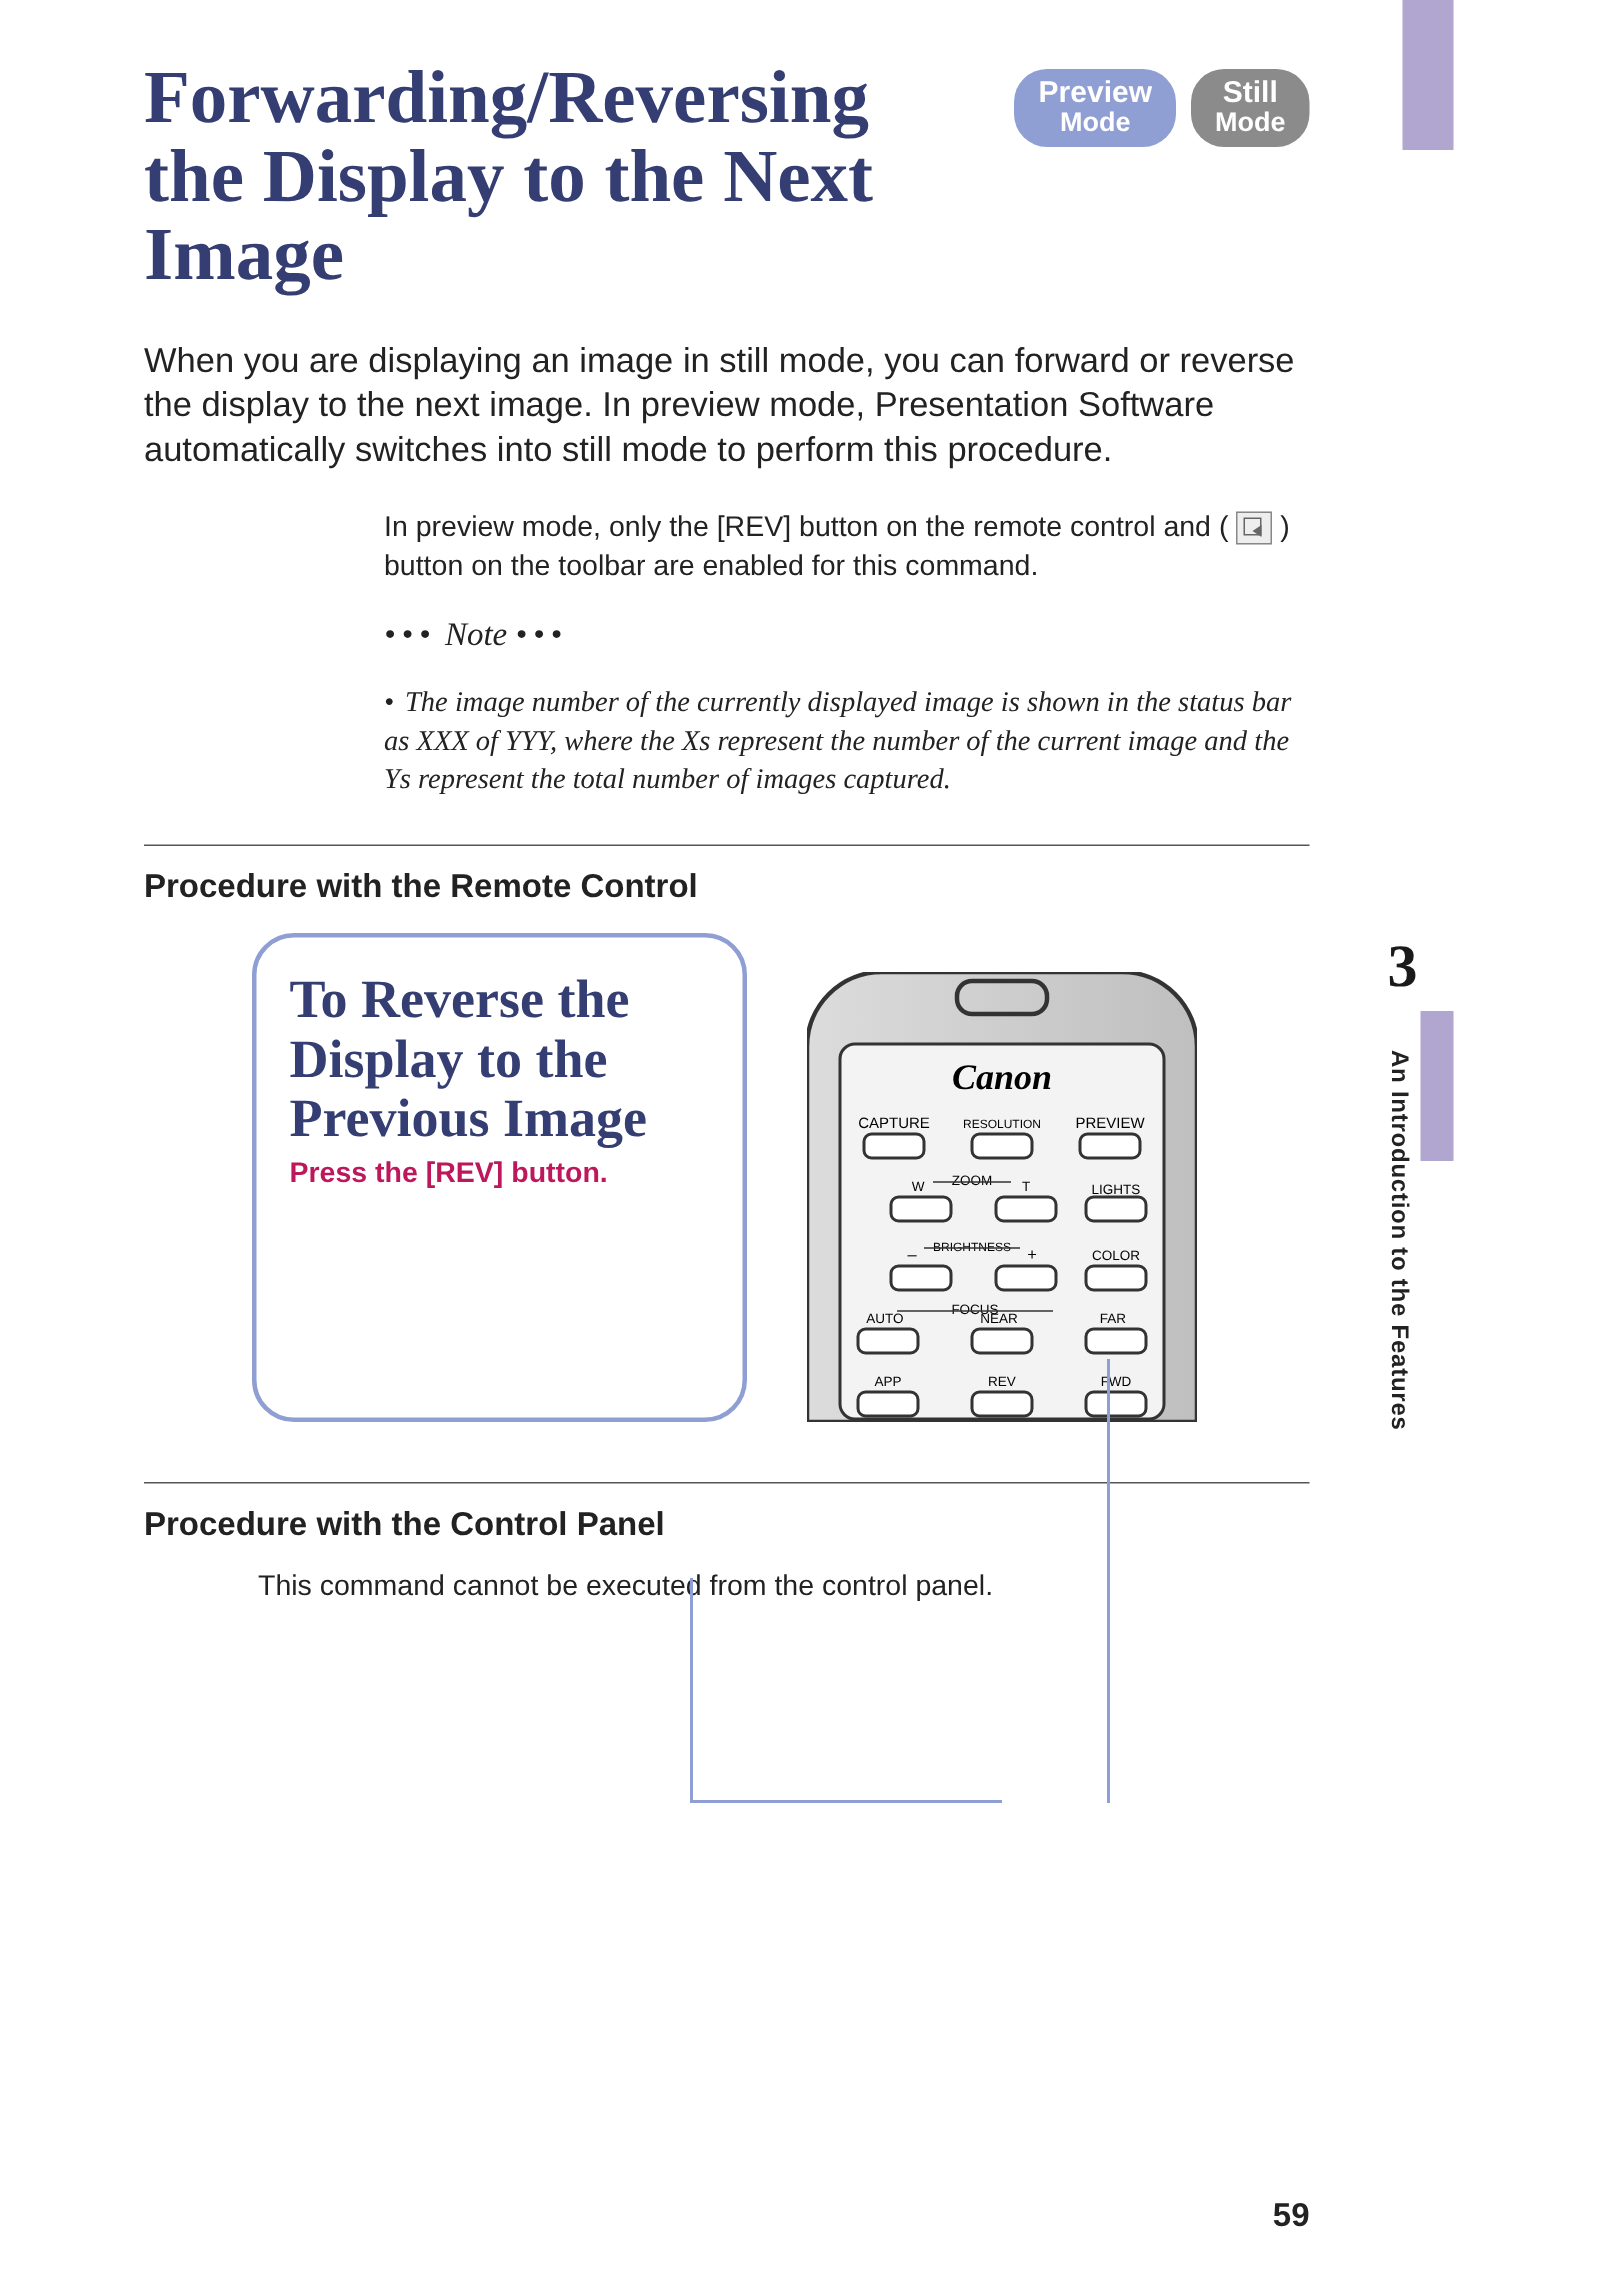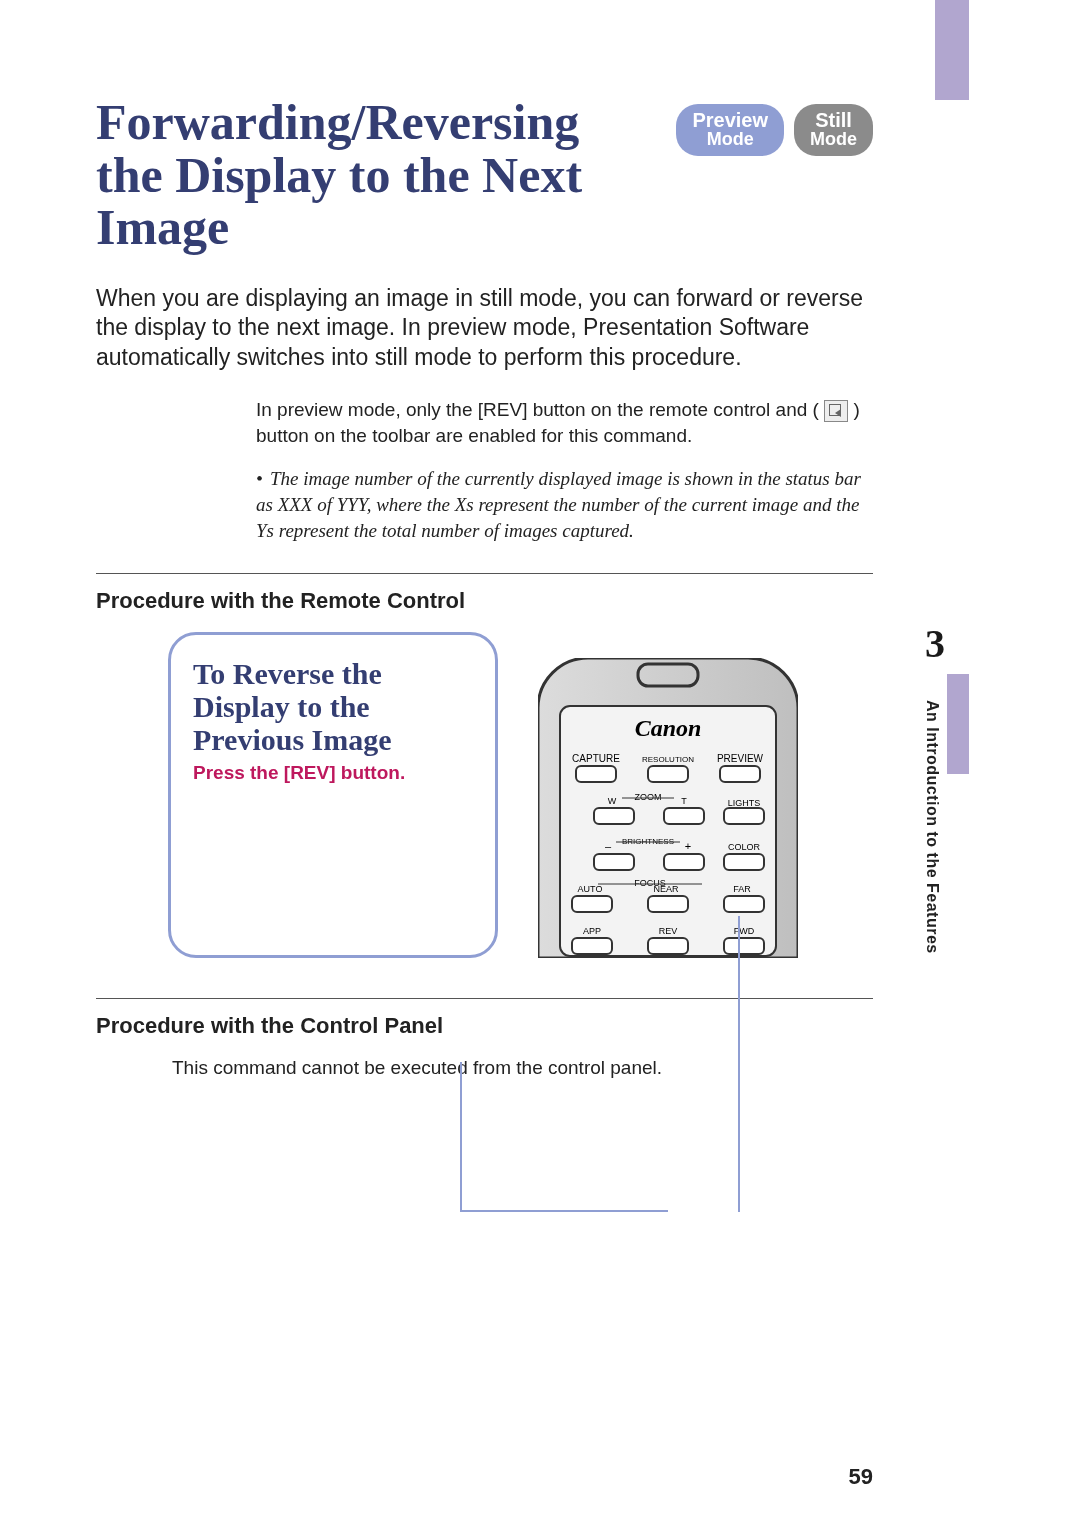--- a/index.html
+++ b/index.html
@@ -7,21 +7,21 @@
     padding: 0;
     background: #ffffff;
     font-family: "Trebuchet MS", "Lucida Sans", Verdana, sans-serif;
     color: #222;
   }
   .page {
     width: 969px;
     height: 1526px;
     position: relative;
     box-sizing: border-box;
-    padding: 96px 96px 40px 96px;
+    padding: 38px 96px 40px 96px;
   }
   
   .edge-tab {
     position: absolute;
     right: 0;
     top: 0;
     width: 34px;
     height: 100px;
     background: #b1a6cf;
   }
@@ -135,21 +135,21 @@
     border: 3px solid #8f9ed3;
     border-radius: 28px;
     box-sizing: border-box;
     padding: 22px 22px 24px 22px;
     background: #fff;
   }
   .card h3 {
     margin: 0 0 6px 0;
     font-family: Georgia, "Times New Roman", serif;
     font-weight: bold;
-    font-size: 30px;
+    font-size: 36px;
     line-height: 1.1;
     color: #343e72;
   }
   .card .action {
     font-weight: bold;
     font-size: 19px;
     color: #be185d;
     margin: 6px 0 4px 0;
   }
   .card ul {
@@ -239,20 +239,25 @@
     </div>
   </div>
 
   <div class="intro">When you are displaying an image in still mode, you can forward or reverse the display to the next image. In preview mode, Presentation Software automatically switches into still mode to perform this procedure.</div>
 
   <div class="sub-block">
     <span>In preview mode, only the [REV] button on the remote control and (</span>
     <span class="toolbar-icon"></span>
     <span>) button on the toolbar are enabled for this command.</span>
 
+    <div class="note-head">
+      <span class="dots">•••</span>
+      <span>Note</span>
+      <span class="dots">•••</span>
+    </div>
     <div class="note-body">
       <span class="bullet">•</span><span>The image number of the currently displayed image is shown in the status bar as XXX of YYY, where the Xs represent the number of the current image and the Ys represent the total number of images captured.</span>
     </div>
   </div>
 
   <hr class="sep">
 
   <div class="section-h">Procedure with the Remote Control</div>
 
   <div class="cards-row">

